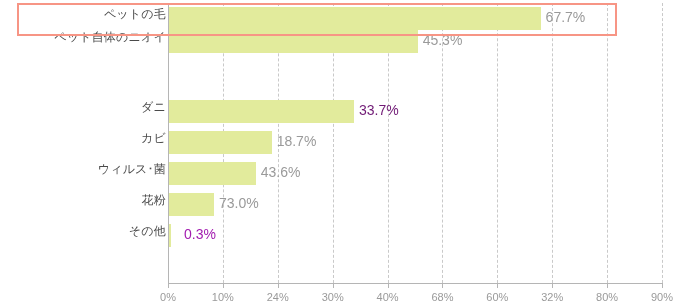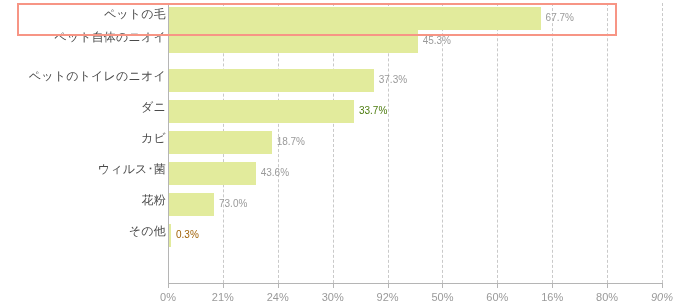--- a/index.html
+++ b/index.html
@@ -94,21 +94,21 @@
     position: absolute;
     left: 169px;
     top: 4px;
     height: 23px;
     background: #e2eb9c;
   }
 
   .val-label {
     position: absolute;
     top: 7px;
-    font-size: 10px;
+    font-size: 14px;
     color: #9a9a9a;
     white-space: nowrap;
     line-height: 15px;
   }
 
   .highlight-box {
     position: absolute;
     left: 17px;
     top: 3px;
     width: 600px;
@@ -138,72 +138,67 @@
       <div class="row" style="top: 3px;">
         <div class="cat-label" style="color: rgb(74, 74, 74);">ペットの毛</div>
         <div class="bar" style="width: 371.598px; background: rgb(226, 235, 156);"></div>
         <div class="val-label" style="left: 545.598px; color: rgb(154, 154, 154);">67.7%</div>
       </div>
       <div class="row" style="top: 26px;">
         <div class="cat-label" style="color: rgb(74, 74, 74);">ペット自体のニオイ</div>
         <div class="bar" style="width: 248.647px; background: rgb(226, 235, 156);"></div>
         <div class="val-label" style="left: 422.647px; color: rgb(154, 154, 154);">45.3%</div>
       </div>
-      <div class="row" style="top: 65px;">
-        <div class="cat-label" style="color: rgb(74, 74, 74);">ペットのトイレのニオイ</div>
-        <div class="bar" style="width: 204.736px; background: rgb(226, 235, 156);"></div>
-        <div class="val-label" style="left: 378.736px; color: rgb(154, 154, 154);">37.3%</div>
-      </div>
       <div class="row" style="top: 96px;">
         <div class="cat-label" style="color: rgb(74, 74, 74);">ダニ</div>
         <div class="bar" style="width: 184.976px; background: rgb(226, 235, 156);"></div>
-        <div class="val-label" style="left: 358.976px; color: #4d7c0f;">33.7%</div>
+        <div class="val-label" style="left: 358.976px; color: #701a75;">33.7%</div>
       </div>
       <div class="row" style="top: 127px;">
         <div class="cat-label" style="color: rgb(74, 74, 74);">カビ</div>
         <div class="bar" style="width: 102.642px; background: rgb(226, 235, 156);"></div>
         <div class="val-label" style="left: 276.642px; color: rgb(154, 154, 154);">18.7%</div>
       </div>
       <div class="row" style="top: 158px;">
         <div class="cat-label" style="color: rgb(74, 74, 74);">ウィルス･菌</div>
         <div class="bar" style="width: 86.7244px; background: rgb(226, 235, 156);"></div>
         <div class="val-label" style="left: 260.724px; color: rgb(154, 154, 154);">43.6%</div>
       </div>
       <div class="row" style="top: 189px;">
         <div class="cat-label" style="color: rgb(74, 74, 74);">花粉</div>
         <div class="bar" style="width: 45.0089px; background: rgb(226, 235, 156);"></div>
         <div class="val-label" style="left: 219.009px; color: rgb(154, 154, 154);">73.0%</div>
       </div>
       <div class="row" style="top: 220px;">
         <div class="cat-label" style="color: rgb(74, 74, 74);">その他</div>
         <div class="bar" style="width: 2px; background: rgb(226, 235, 156);"></div>
-        <div class="val-label" style="left: 176px; color: #a16207;">0.3%</div>
+        <div class="val-label" style="left: 184px; color: #a21caf;">0.3%</div>
       </div>
     </div>
   <div class="ticks-layer">
       <div class="tickmark" style="left: 168px; background: rgb(181, 181, 181);"></div>
       <div class="tick-label" style="left: 168px;">0%</div>
       <div class="tickmark" style="left: 222.889px; background: rgb(181, 181, 181);"></div>
-      <div class="tick-label" style="left: 222.889px;">21%</div>
+      <div class="tick-label" style="left: 222.889px;">10%</div>
       <div class="tickmark" style="left: 277.778px; background: rgb(181, 181, 181);"></div>
       <div class="tick-label" style="left: 277.778px;">24%</div>
       <div class="tickmark" style="left: 332.667px; background: rgb(181, 181, 181);"></div>
       <div class="tick-label" style="left: 332.667px;">30%</div>
       <div class="tickmark" style="left: 387.556px; background: rgb(181, 181, 181);"></div>
-      <div class="tick-label" style="left: 387.556px;">92%</div>
+      <div class="tick-label" style="left: 387.556px;">40%</div>
       <div class="tickmark" style="left: 442.444px; background: rgb(181, 181, 181);"></div>
-      <div class="tick-label" style="left: 442.444px;">50%</div>
+      <div class="tick-label" style="left: 442.444px;">68%</div>
       <div class="tickmark" style="left: 497.333px; background: rgb(181, 181, 181);"></div>
       <div class="tick-label" style="left: 497.333px;">60%</div>
       <div class="tickmark" style="left: 552.222px; background: rgb(181, 181, 181);"></div>
-      <div class="tick-label" style="left: 552.222px;">16%</div>
+      <div class="tick-label" style="left: 552.222px;">32%</div>
       <div class="tickmark" style="left: 607.111px; background: rgb(181, 181, 181);"></div>
       <div class="tick-label" style="left: 607.111px;">80%</div>
       <div class="tickmark" style="left: 662px; background: rgb(181, 181, 181);"></div>
-      <div class="tick-label" style="left: 662px; font-style: italic;">90%</div>
+      <div class="tick-label" style="left: 662px;">90%</div>
     </div>
 
   <div class="axis-vline"></div>
   <div class="axis-hline"></div>
 
   <div class="highlight-box" style="border-color: rgb(247, 149, 133); top: 3px;"></div>
 
 </div>
 
 </body></html>

